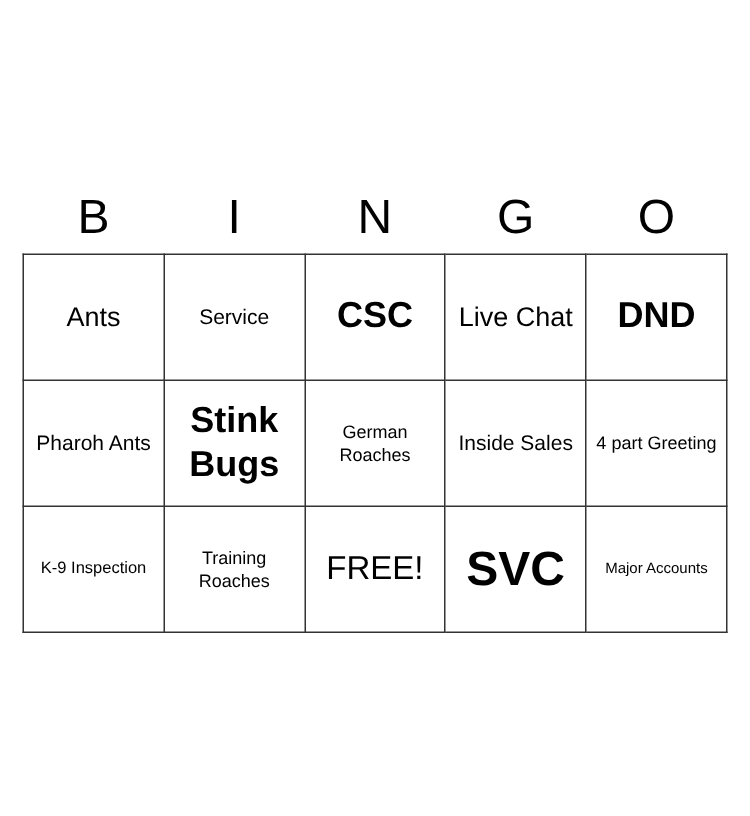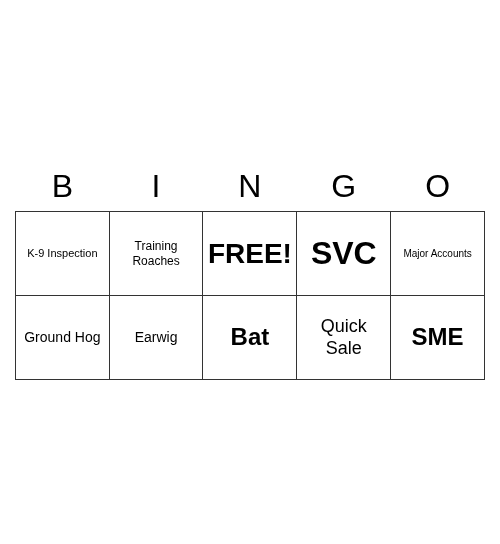--- a/index.html
+++ b/index.html
@@ -42,28 +42,35 @@
   <tbody>
       <tr class="bingo-header-row">
     <td>B</td>
     <td>I</td>
     <td>N</td>
     <td>G</td>
     <td>O</td>
   </tr>
   </tbody>
     <tbody class="bingo-grid" id="bingo-body">
+  <tr>
+        <td style="font-size: 18px;">Ants</td>
+        <td style="font-size: 14px;">Service</td>
+        <td style="font-size: 24px; font-weight: bold;">CSC</td>
+        <td style="font-size: 18px;">Live Chat</td>
+        <td style="font-size: 24px; font-weight: bold;">DND</td>
+      </tr>
+      <tr>
+        <td style="font-size: 14px;">Pharoh Ants</td>
+        <td style="font-size: 24px; font-weight: bold;">Stink Bugs</td>
+        <td style="font-size: 12px;">German Roaches</td>
+        <td style="font-size: 14px;">Inside Sales</td>
+        <td style="font-size: 12px;">4 part Greeting</td>
+      </tr>
       <tr>
         <td style="font-size: 11px;">K-9 Inspection</td>
         <td style="font-size: 12px;">Training Roaches</td>
-        <td style="font-size: 28px; font-weight: bold;">FREE!</td>
+        <td style="font-size: 22px; font-weight: normal;">FREE!</td>
         <td style="font-size: 32px; font-weight: bold;">SVC</td>
         <td style="font-size: 10px;">Major Accounts</td>
-      </tr>
-      <tr>
-        <td style="font-size: 14px;">Ground Hog</td>
-        <td style="font-size: 14px;">Earwig</td>
-        <td style="font-size: 24px; font-weight: bold;">Bat</td>
-        <td style="font-size: 18px;">Quick Sale</td>
-        <td style="font-size: 24px; font-weight: bold;">SME</td>
       </tr>
     </tbody>
 </table>
 
 </body></html>

